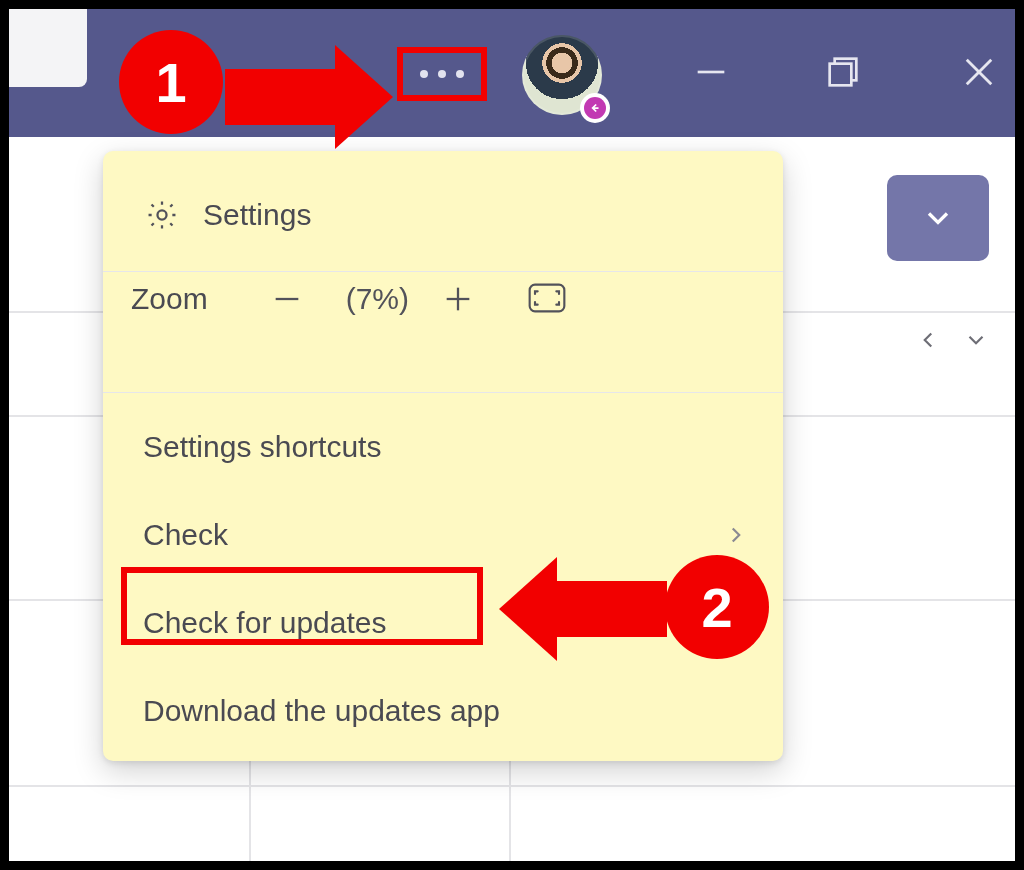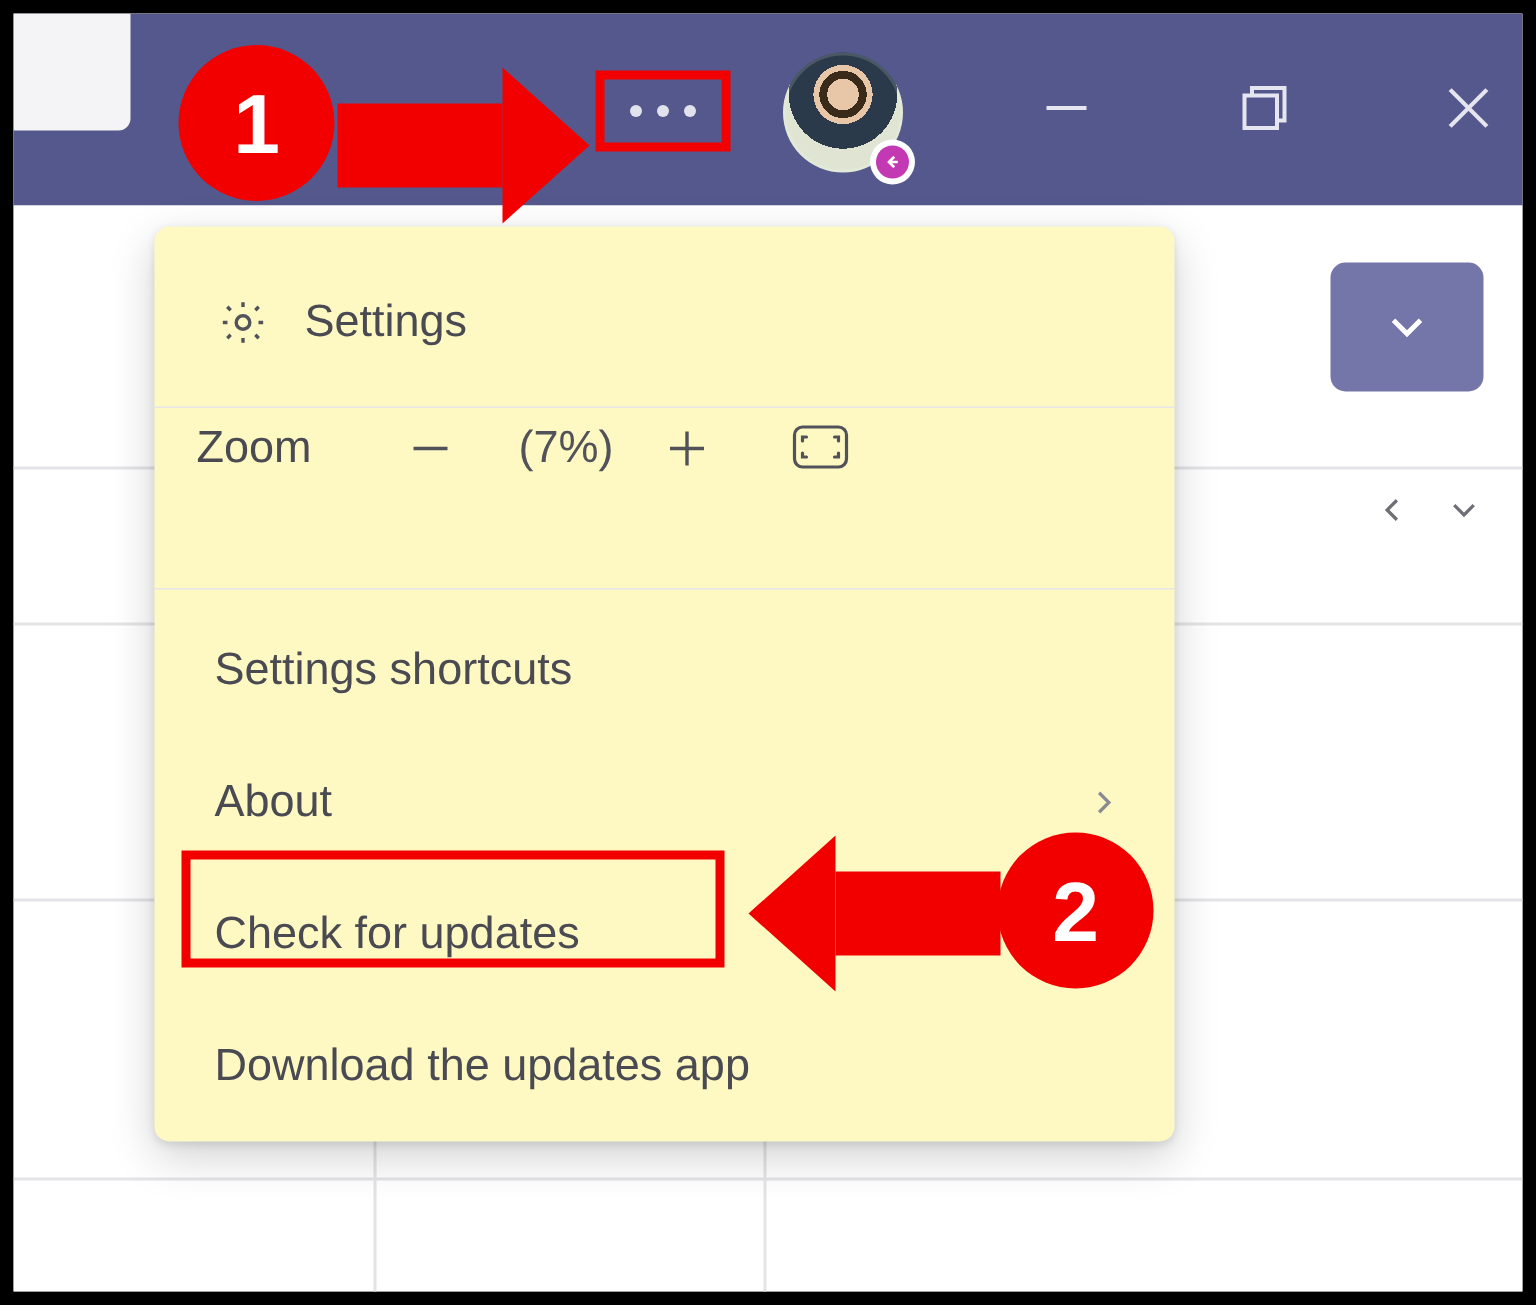--- a/index.html
+++ b/index.html
@@ -310,21 +310,21 @@
       </span>
     </div>
 
     <div class="divider"></div>
 
     <div class="menu-row">
       <span>Settings shortcuts</span>
     </div>
 
     <div class="menu-row">
-      <span>About</span>
+      <span>Check</span>
       <span class="about-chevron">
         <svg width="26" height="26" viewBox="0 0 24 24" fill="none" stroke="#8a8a92" stroke-width="2">
             <polyline points="9 6 15 12 9 18"></polyline>
           </svg>
       </span>
     </div>
 
     <div class="menu-row" style="position:relative;">
       <span>Check for updates</span>
     </div>

